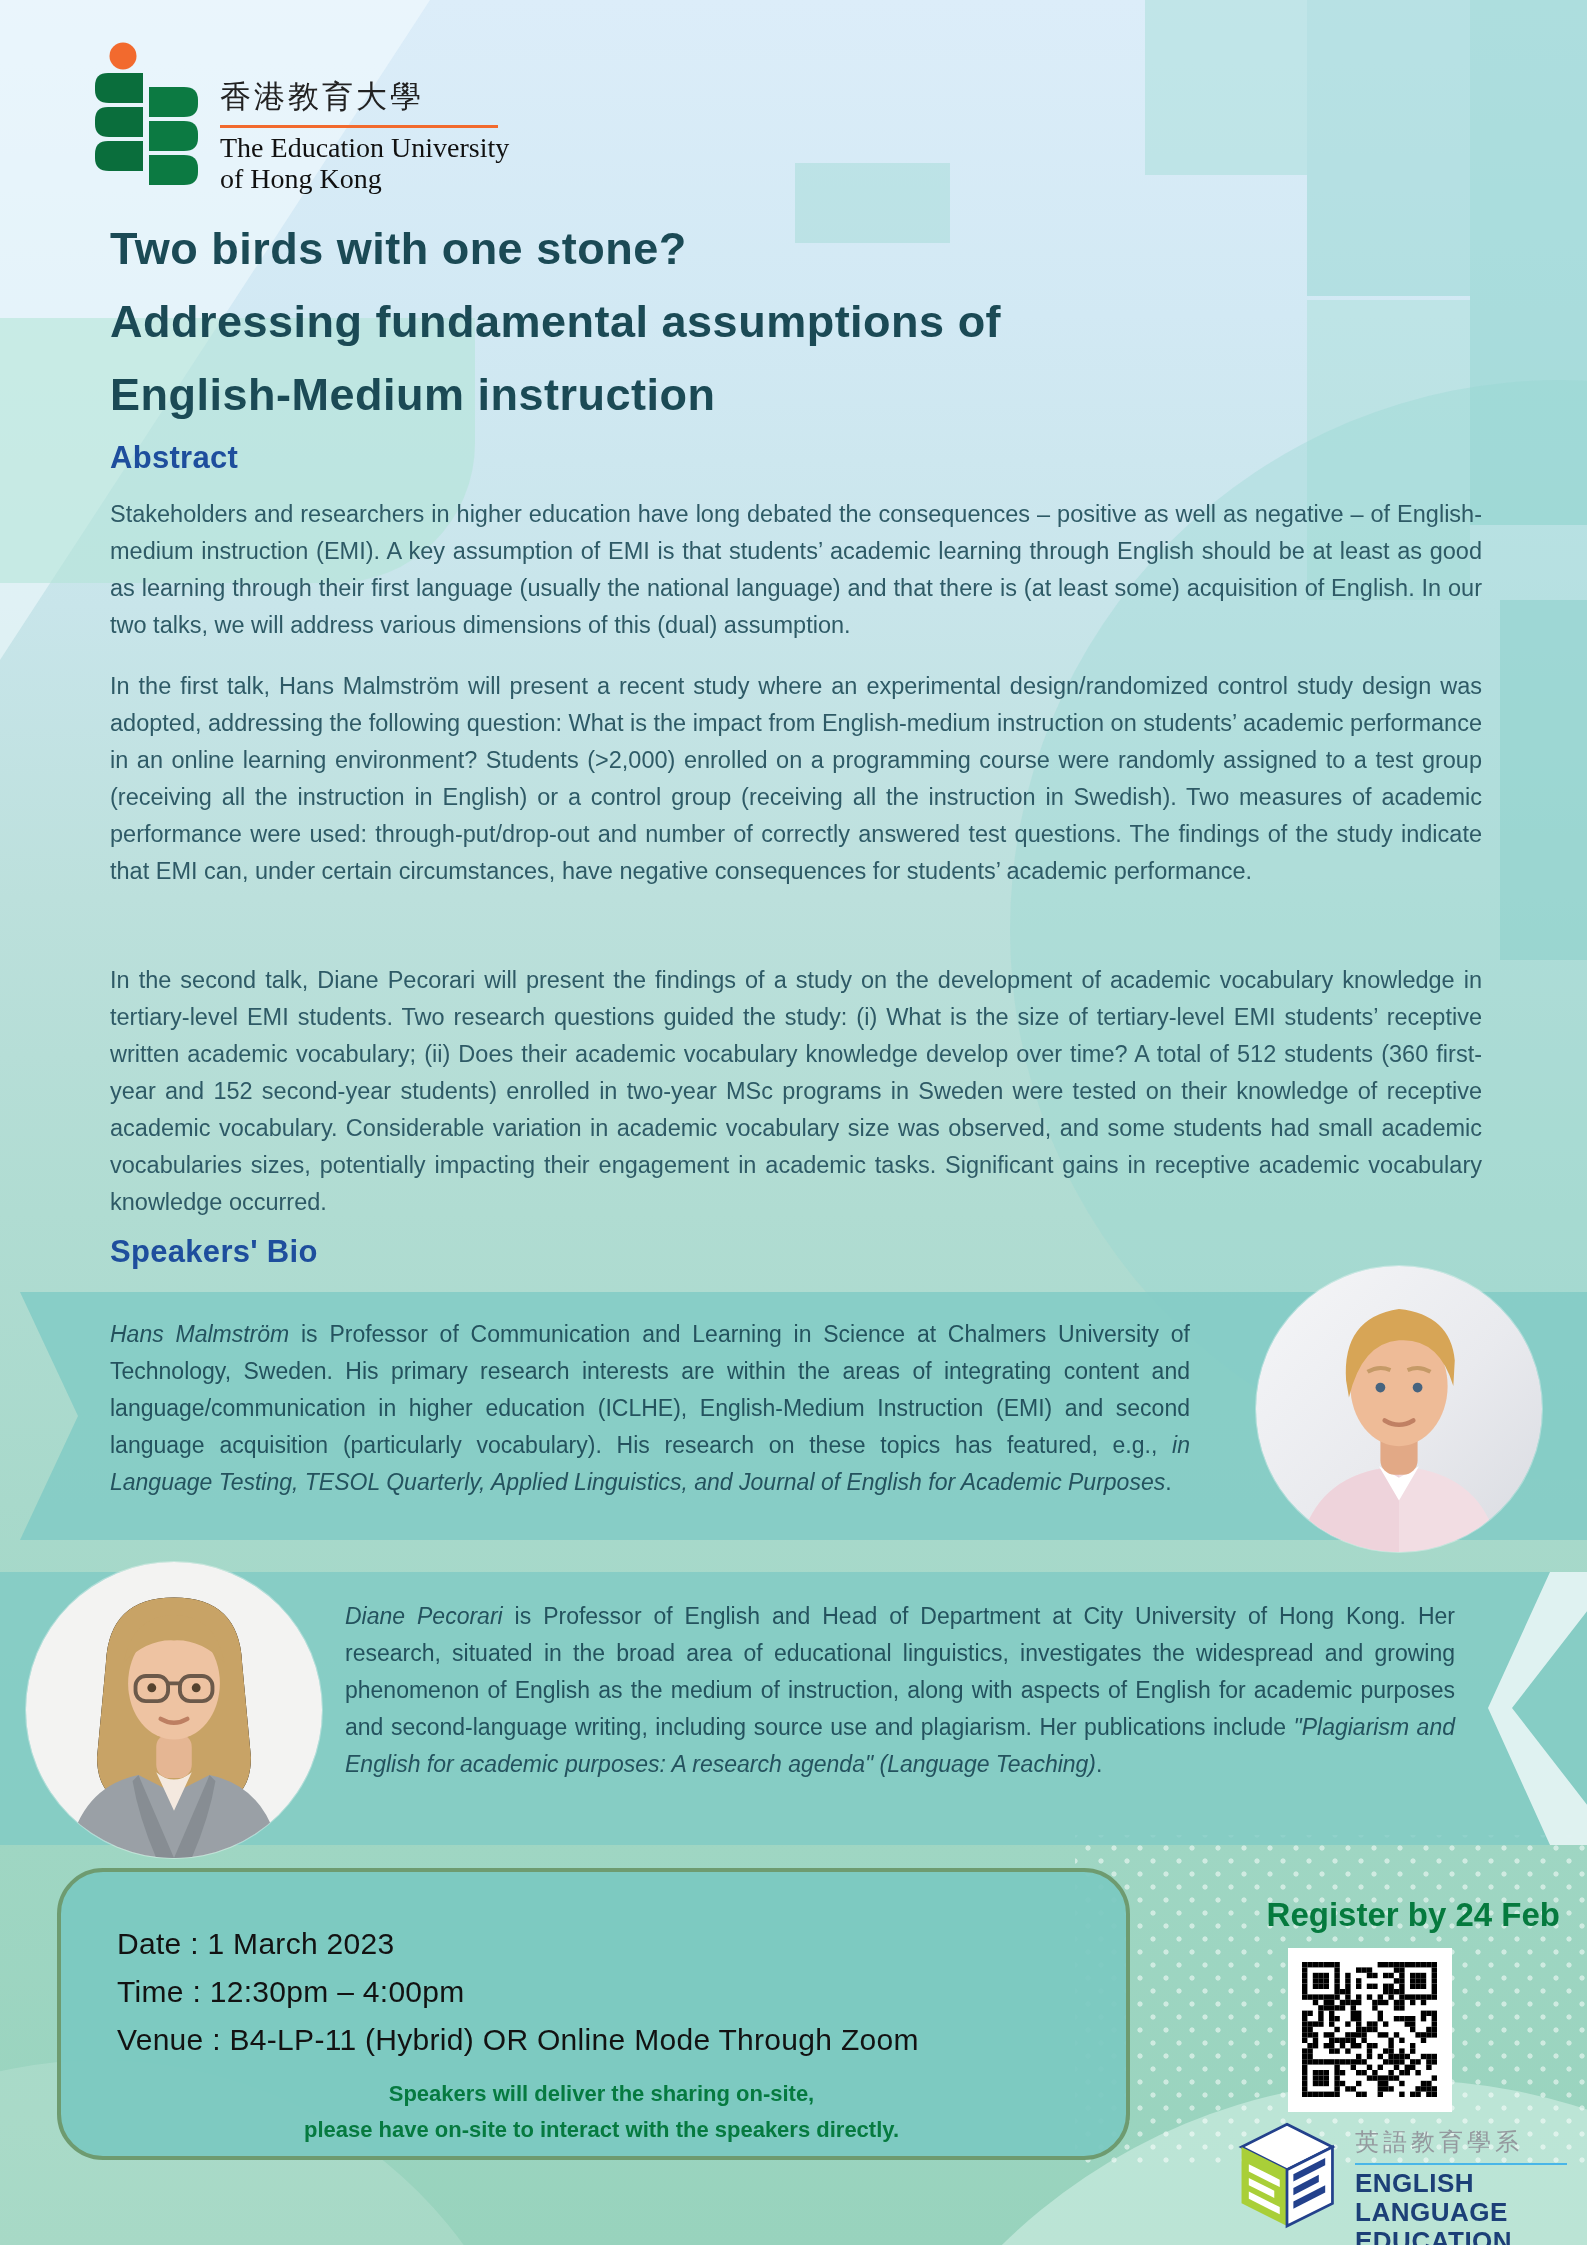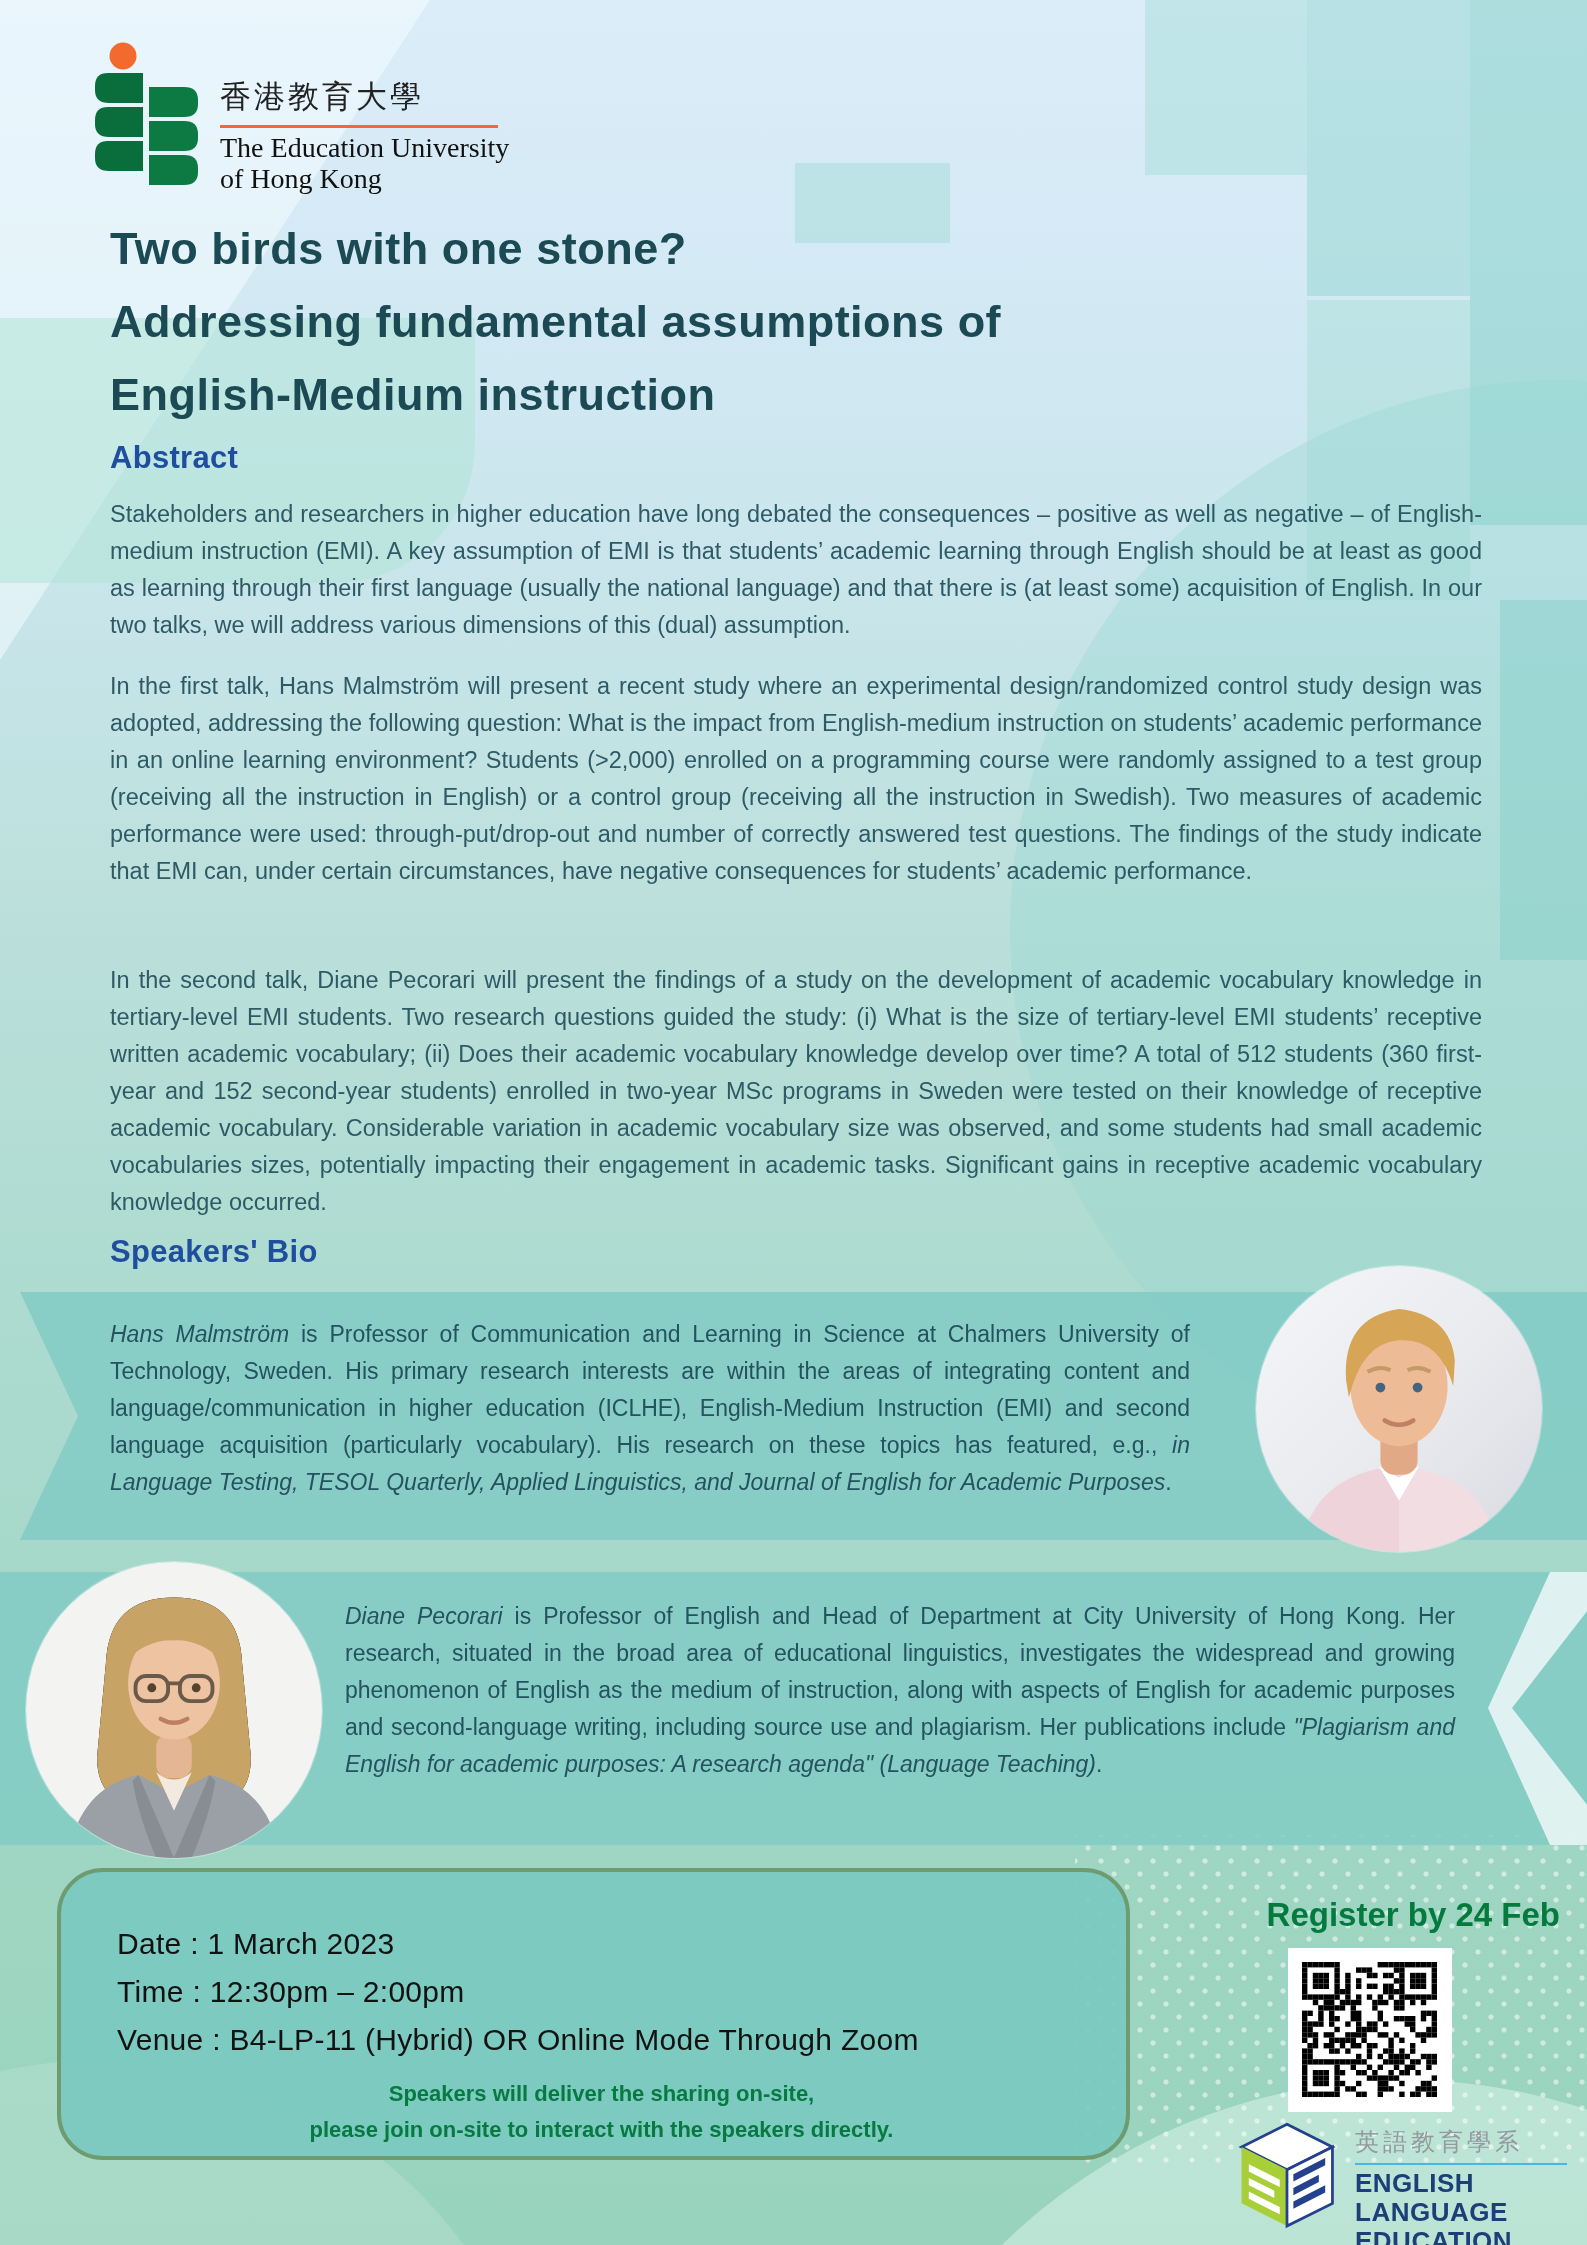--- a/index.html
+++ b/index.html
@@ -506,25 +506,25 @@
         <rect x="89.60000000000001" y="143.60000000000002" width="5.4" height="5.4" fill="#000"></rect>
         <rect x="111.2" y="143.60000000000002" width="5.4" height="5.4" fill="#000"></rect>
         <rect x="122" y="143.60000000000002" width="5.4" height="5.4" fill="#000"></rect>
         <rect x="127.4" y="143.60000000000002" width="5.4" height="5.4" fill="#000"></rect>
         <rect x="138.2" y="143.60000000000002" width="5.4" height="5.4" fill="#000"></rect>
         <rect x="143.60000000000002" y="143.60000000000002" width="5.4" height="5.4" fill="#000"></rect>
       </svg></div>
 
   <div class="abs event-box">
     <div class="event-line">Date : 1 March 2023</div>
-    <div class="event-line">Time : 12:30pm – 2:00pm</div>
+    <div class="event-line">Time : 12:30pm – 4:00pm</div>
     <div class="event-line">Venue : B4-LP-11 (Hybrid) OR Online Mode Through Zoom</div>
     <div class="event-note">
       <div>Speakers will deliver the sharing on-site,</div>
-      <div>please join on-site to interact with the speakers directly.</div>
+      <div>please have on-site to interact with the speakers directly.</div>
     </div>
   </div>
 
   <div class="abs ele">
     <span>
       <svg width="100" height="114" viewBox="0 0 110 120" aria-hidden="true">
         <polygon points="55,2 105,27 55,52 5,27" fill="#ffffff" stroke="#23418c" stroke-width="3"></polygon>
         <polygon points="5,27 55,52 55,114 5,89" fill="#a9cf38"></polygon>
         <polygon points="55,52 105,27 105,89 55,114" fill="#ffffff" stroke="#23418c" stroke-width="3"></polygon>
         <g fill="#ffffff">

